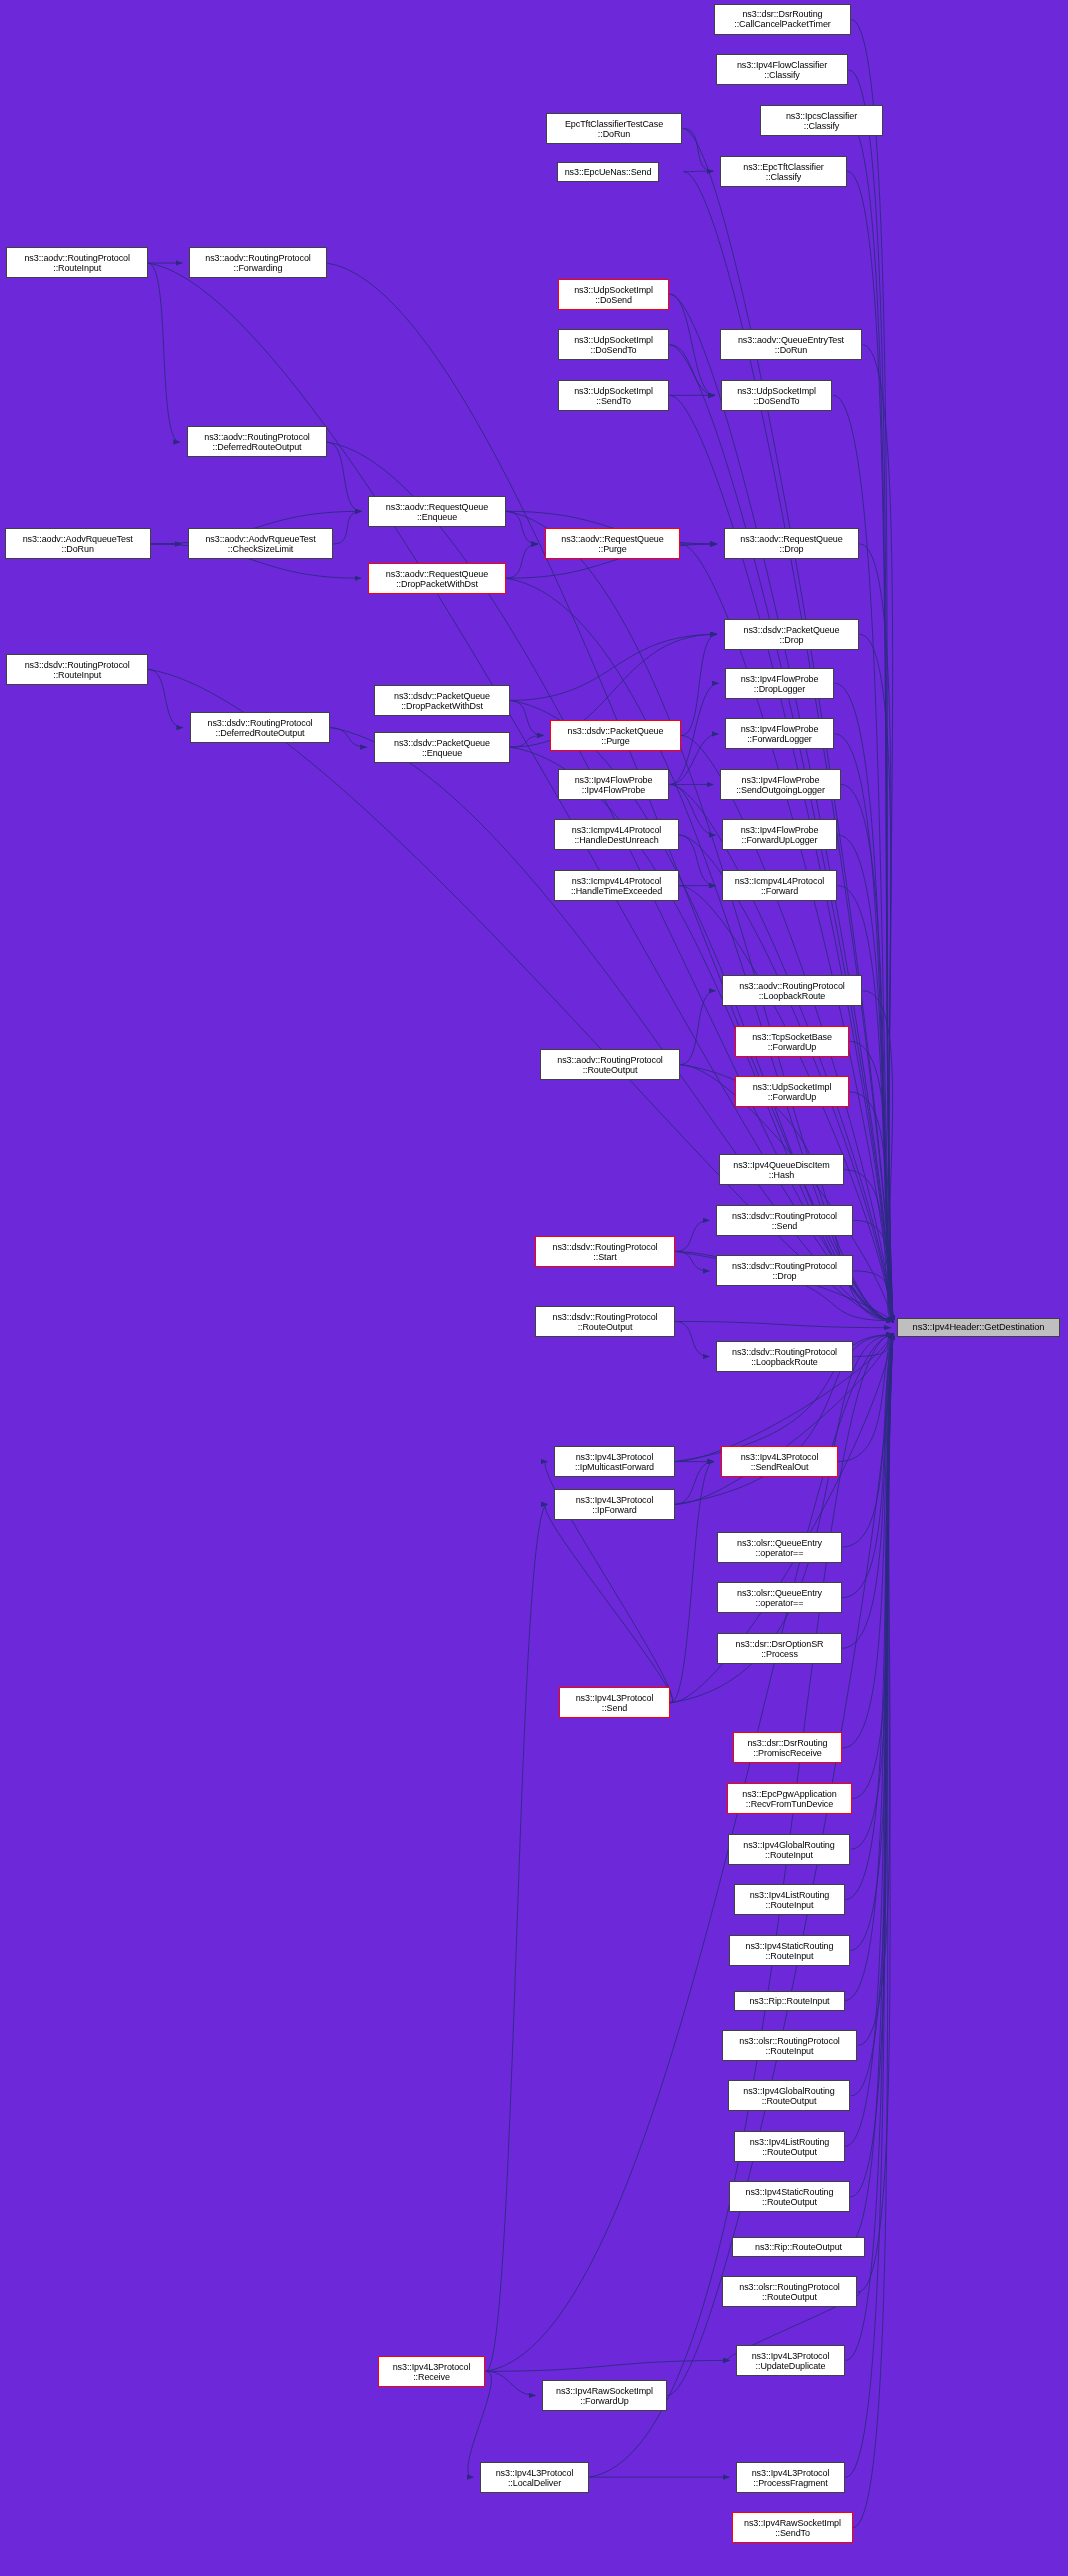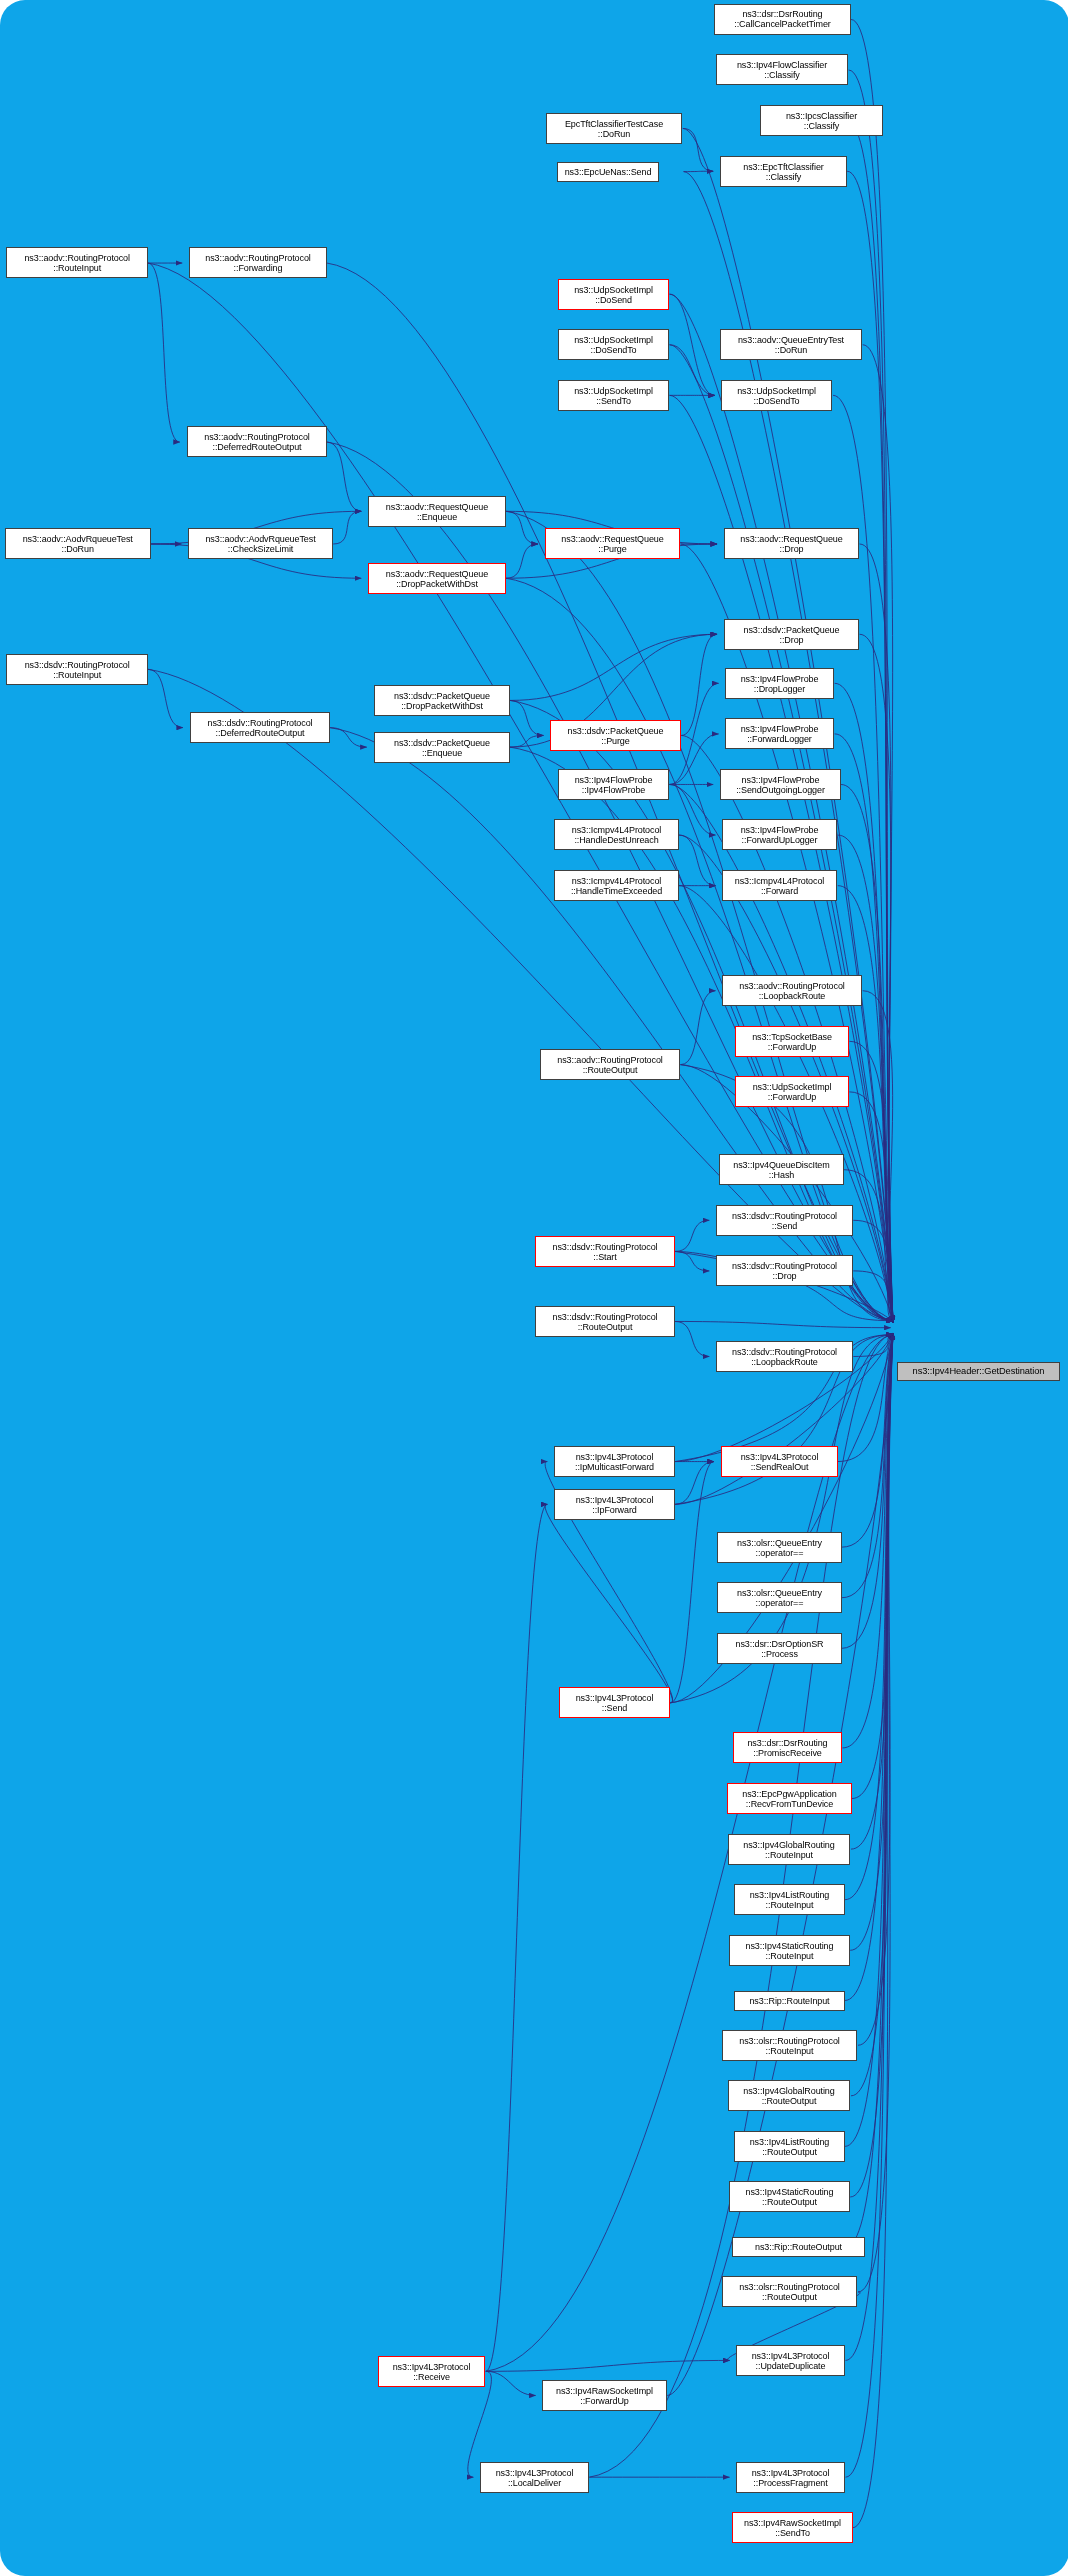--- a/index.html
+++ b/index.html
@@ -4,24 +4,23 @@
 <style>
   html, body {
     margin: 0;
     padding: 0;
     background: #ffffff;
   }
   #canvas {
     position: relative;
     width: 1069px;
     height: 2576px;
-    background: #0ea5e9;
+    background: #6d28d9;
     font-family: "Liberation Sans", sans-serif;
     overflow: hidden;
-    border-radius: 25px;
   }
   #edges {
     position: absolute;
     left: 0; top: 0;
     width: 1069px;
     height: 2576px;
     pointer-events: none;
   }
   .node {
     position: absolute;
@@ -255,21 +254,21 @@
     <div class="node" style="left: 719px; top: 1154px; width: 125px; height: 31px;">ns3::Ipv4QueueDiscItem
 ::Hash</div>
     <div class="node" style="left: 716px; top: 1205px; width: 137px; height: 31px;">ns3::dsdv::RoutingProtocol
 ::Send</div>
     <div class="node red" style="left: 535px; top: 1236px; width: 140px; height: 31px;">ns3::dsdv::RoutingProtocol
 ::Start</div>
     <div class="node" style="left: 716px; top: 1255px; width: 137px; height: 31px;">ns3::dsdv::RoutingProtocol
 ::Drop</div>
     <div class="node" style="left: 535px; top: 1306px; width: 140px; height: 31px;">ns3::dsdv::RoutingProtocol
 ::RouteOutput</div>
-    <div class="node target" style="left: 897px; top: 1318px; width: 163px; height: 18.7px; margin-top: 44px;">ns3::Ipv4Header::GetDestination</div>
+    <div class="node target" style="left: 897px; top: 1318px; width: 163px; height: 18.7px;">ns3::Ipv4Header::GetDestination</div>
     <div class="node" style="left: 716px; top: 1341px; width: 137px; height: 31px;">ns3::dsdv::RoutingProtocol
 ::LoopbackRoute</div>
     <div class="node" style="left: 554px; top: 1446px; width: 121px; height: 31px;">ns3::Ipv4L3Protocol
 ::IpMulticastForward</div>
     <div class="node red" style="left: 721px; top: 1446px; width: 117px; height: 31px;">ns3::Ipv4L3Protocol
 ::SendRealOut</div>
     <div class="node" style="left: 554px; top: 1489px; width: 121px; height: 31px;">ns3::Ipv4L3Protocol
 ::IpForward</div>
     <div class="node" style="left: 717px; top: 1532px; width: 125px; height: 31px;">ns3::olsr::QueueEntry
 ::operator==</div>

